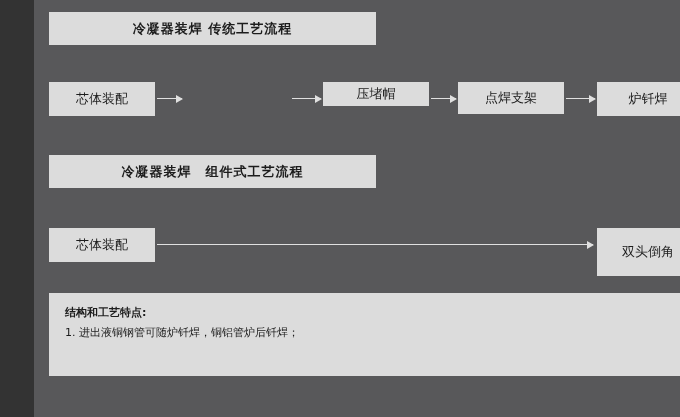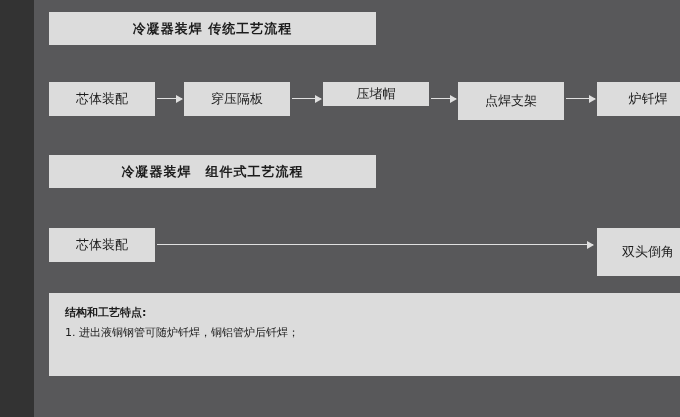--- a/index.html
+++ b/index.html
@@ -63,29 +63,28 @@
 <body>
 
 <div class="canvas">
 
   <div class="panel title" style="left:15px; top:12px; width:327px; height:33px;">冷凝器装焊  传统工艺流程</div>
 
   <div class="panel step" style="left:15px; top:82px; width:106px; height:34px;">芯体装配</div>
 
   <div class="arrow" style="left:123px; top:98px; width:25px;"></div>
 
-  <div class="panel step" style="left:150px; top:82px; width:106px; height:34px;">穿压隔板</div>
 
   <div class="arrow" style="left:258px; top:98px; width:29px;"></div>
 
   <div class="panel step" style="left:289px; top:82px; width:106px; height:24px;">压堵帽</div>
 
   <div class="arrow" style="left:397px; top:98px; width:25px;"></div>
 
-  <div class="panel step" style="left:424px; top:82px; width:106px; height:38px;">点焊支架</div>
+  <div class="panel step" style="left:424px; top:82px; width:106px; height:32px;">点焊支架</div>
 
   <div class="arrow" style="left:532px; top:98px; width:29px;"></div>
 
   <div class="panel step" style="left:563px; top:82px; width:102px; height:34px;">炉钎焊</div>
 
   <div class="panel title" style="left:15px; top:155px; width:327px; height:33px;">冷凝器装焊　组件式工艺流程</div>
 
   <div class="panel step" style="left:15px; top:228px; width:106px; height:34px;">芯体装配</div>
 
   <div class="arrow" style="left:123px; top:244px; width:436px;"></div>

